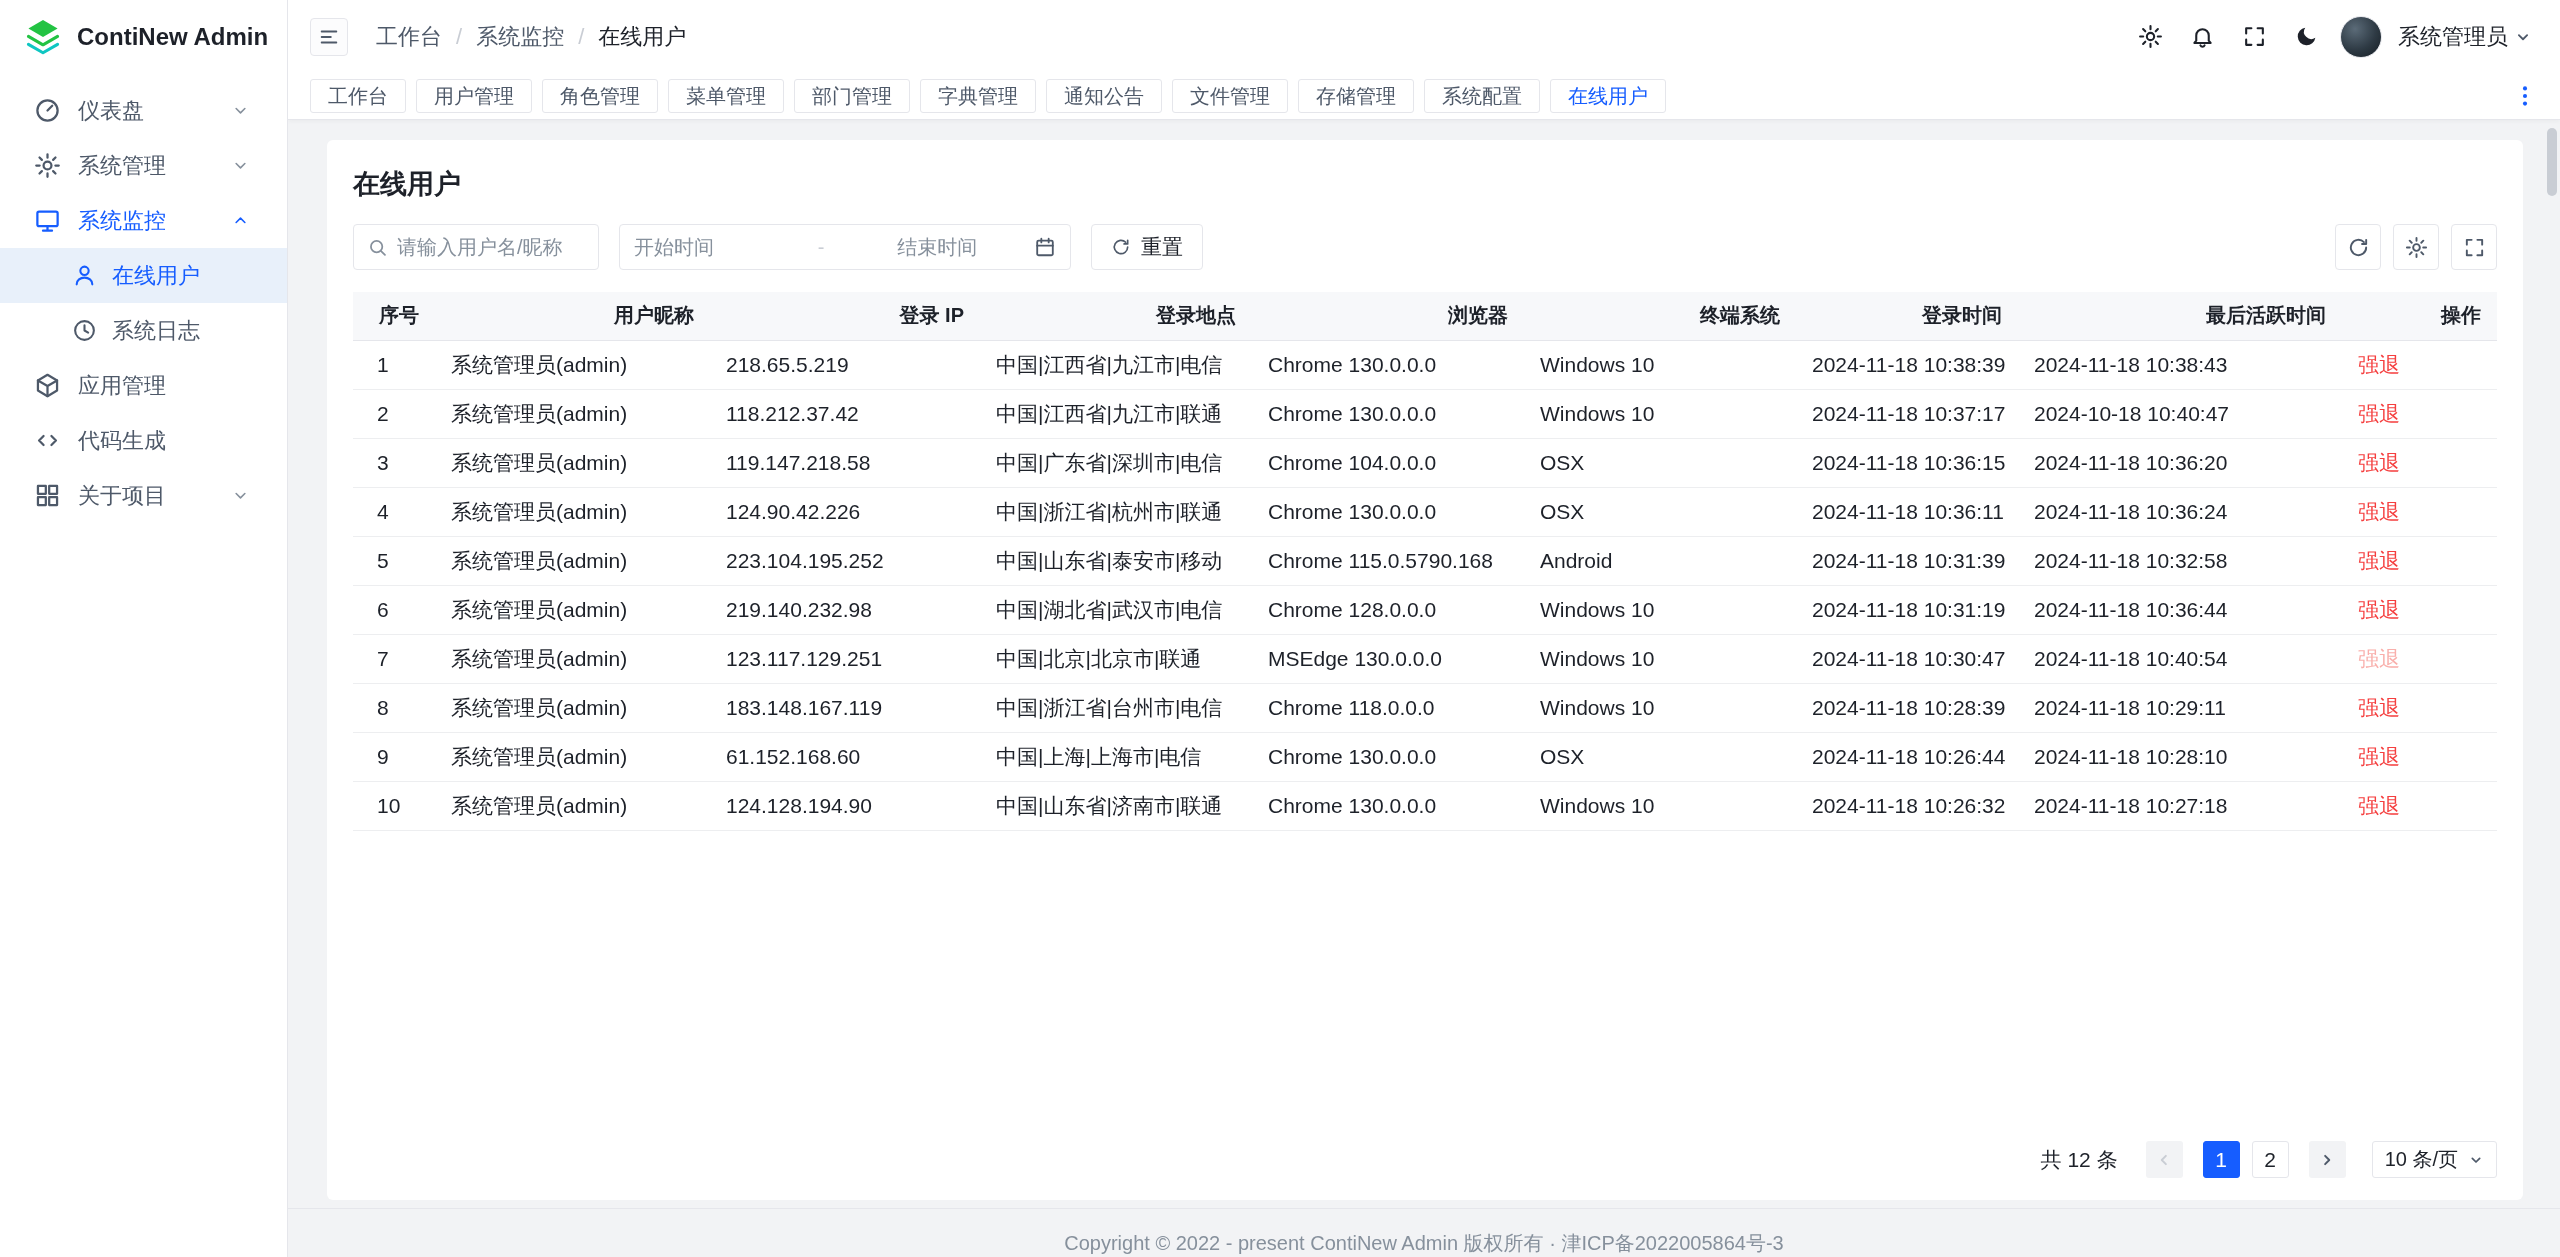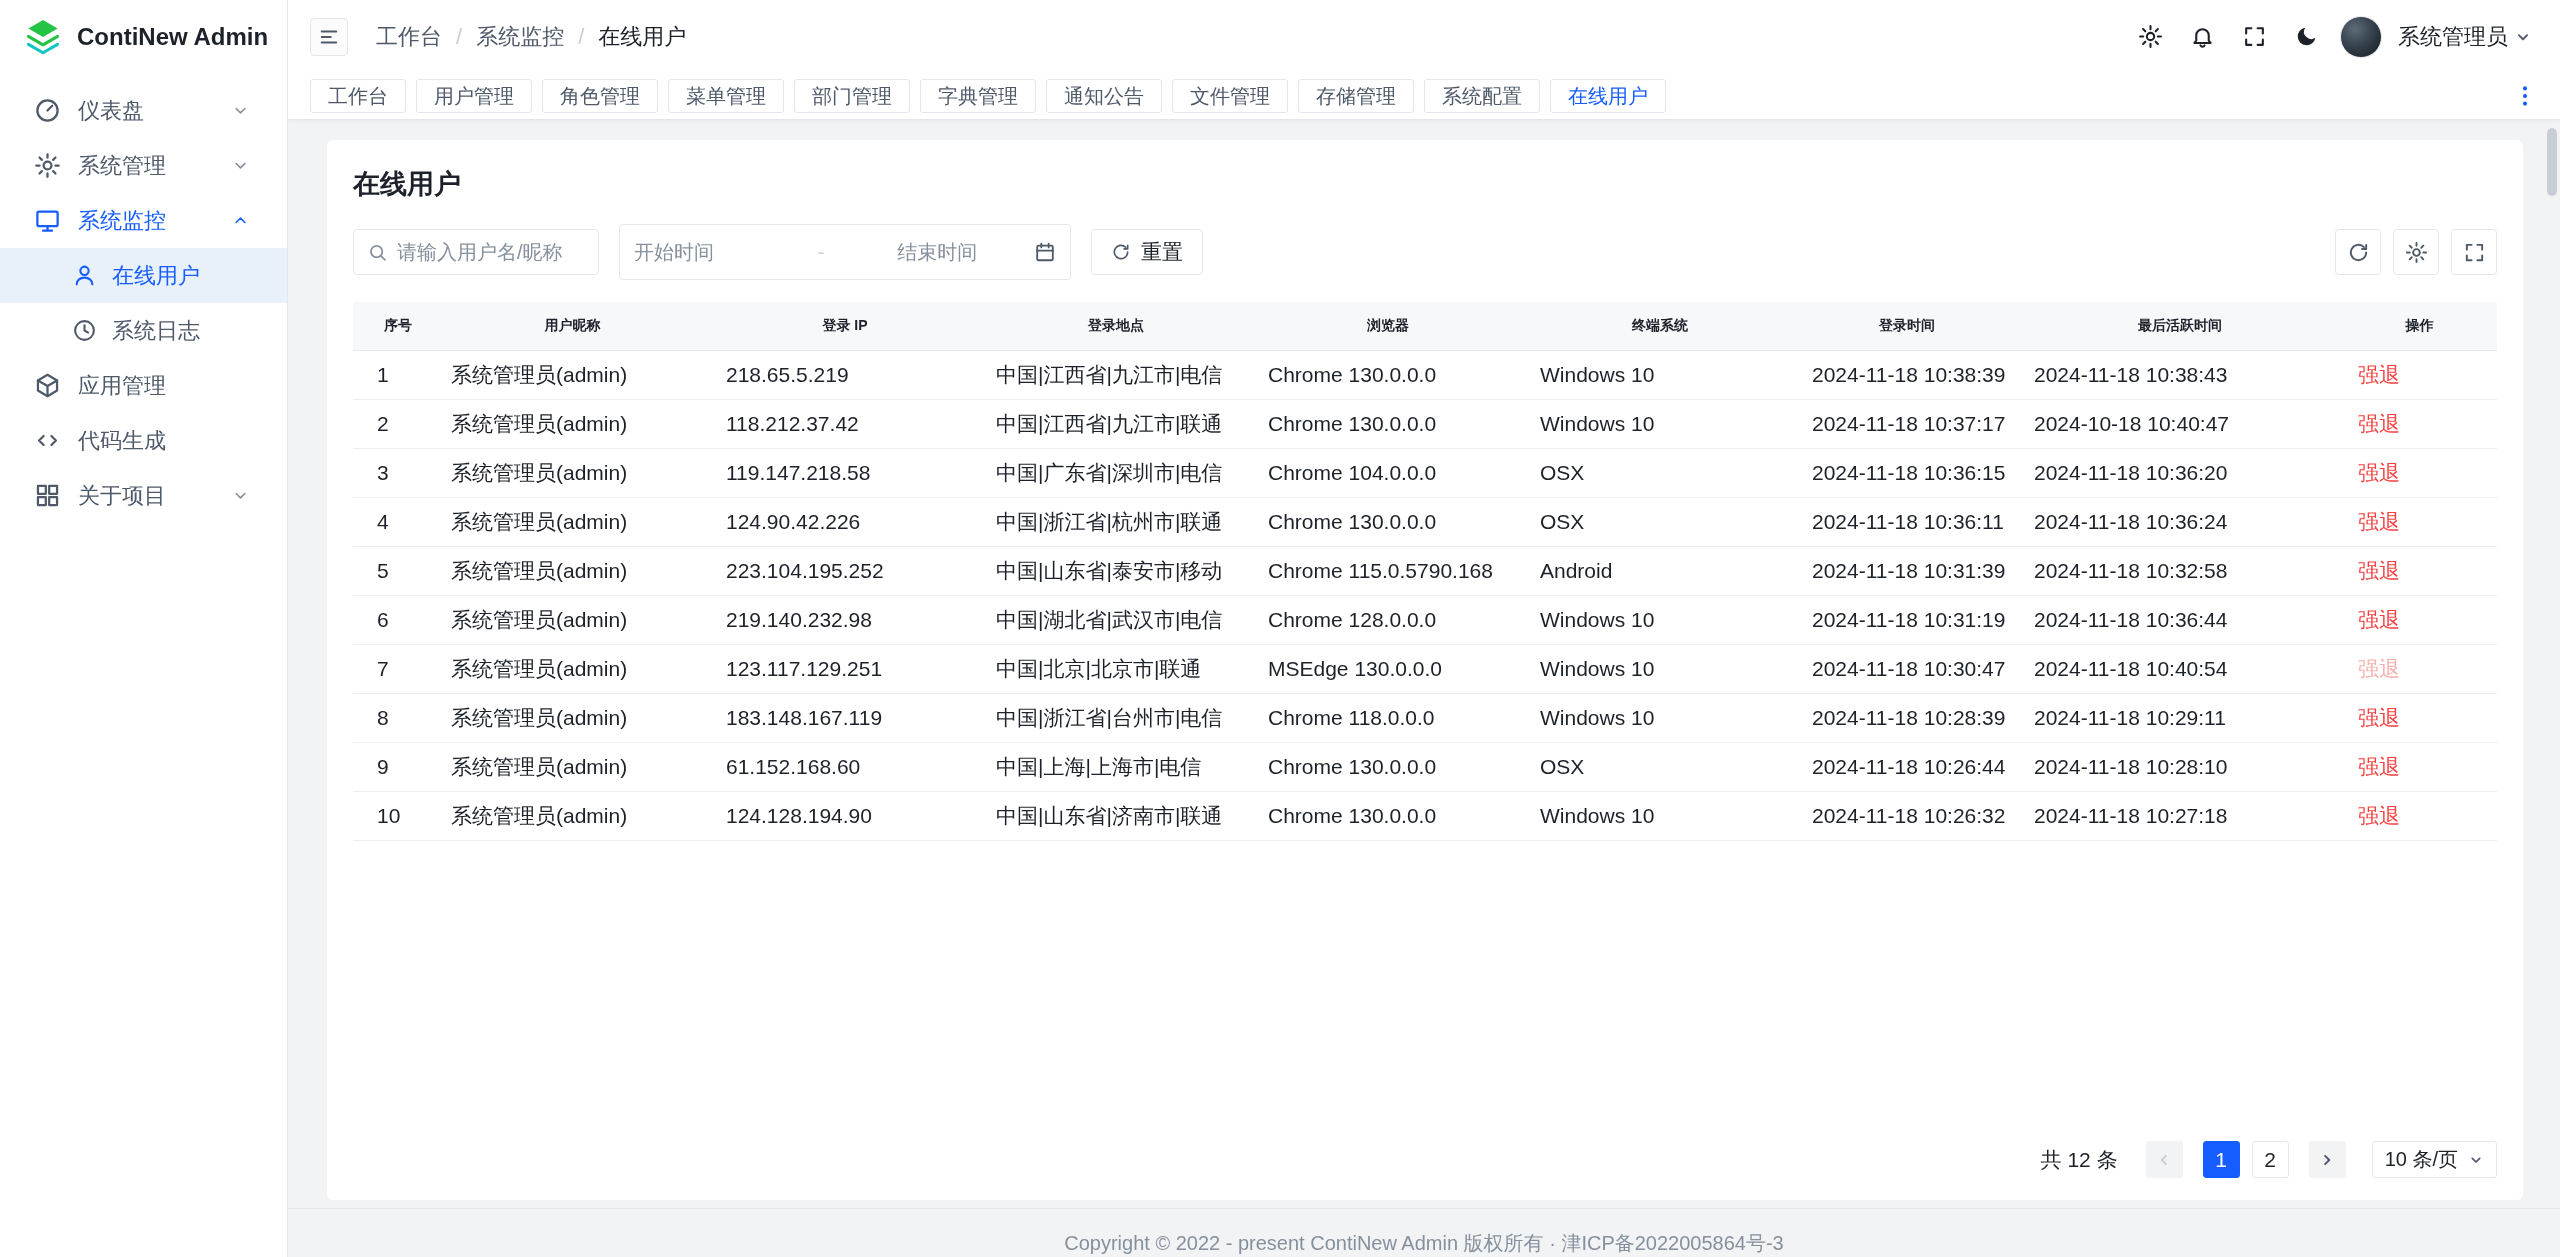--- a/index.html
+++ b/index.html
@@ -98,21 +98,21 @@
   .page-title { font-size: 27px; font-weight: 600; color: #1D2129; }
 
   .toolbar { margin-top: 22px; display: flex; align-items: center; gap: 20px; }
   .search-box {
     width: 246px; height: 46px; border: 1px solid #E5E6EB; border-radius: 4px;
     display: flex; align-items: center; padding: 0 13px; gap: 9px; background: #fff; cursor: text;
   }
   .search-box .icon { width: 21px; height: 21px; color: #86909C; }
   .placeholder { font-size: 20px; color: #86909C; white-space: nowrap; overflow: hidden; }
   .date-range {
-    width: 452px; height: 56px; border: 1px solid #E5E6EB; border-radius: 4px;
+    width: 452px; height: 46px; border: 1px solid #E5E6EB; border-radius: 4px;
     display: flex; align-items: center; padding: 0 14px; background: #fff; cursor: pointer;
   }
   .date-range .seg { flex: 1; font-size: 20px; color: #86909C; }
   .date-range .seg.end { text-align: center; padding-left: 18px; }
   .date-range .dash { color: #C9CDD4; font-size: 20px; padding: 0 6px; }
   .date-range .icon { width: 22px; height: 22px; color: #4E5969; margin-left: 8px; }
   .reset-btn {
     height: 46px; padding: 0 19px; border: 1px solid #E5E6EB; border-radius: 4px;
     background: #fff; display: flex; align-items: center; gap: 10px; cursor: pointer;
     font-size: 21px; color: #1D2129;
@@ -123,22 +123,22 @@
     width: 46px; height: 46px; border: 1px solid #E5E6EB; border-radius: 4px;
     background: #fff; display: flex; align-items: center; justify-content: center;
     cursor: pointer; color: #4E5969;
   }
   .tool-btn .icon { width: 23px; height: 23px; }
 
   
   .table-wrap { margin-top: 22px; }
   table.data-table { width: 100%; border-collapse: collapse; table-layout: fixed; }
   .data-table th {
-    background: #F7F8FA; height: 48px; text-align: center; padding: 0 16px;
-    font-size: 14px; font-weight: 600; color: #1D2129; border-bottom: 1px solid #E5E6EB;
+    background: #F7F8FA; height: 48px; text-align: right; padding: 0 16px;
+    font-size: 20px; font-weight: 600; color: #1D2129; border-bottom: 1px solid #E5E6EB;
     white-space: nowrap;
   }
   .data-table td {
     height: 49px; padding: 0 16px; font-size: 21px; color: #1D2129;
     border-bottom: 1px solid #EDEEF0; white-space: nowrap; overflow: hidden;
   }
   .data-table th:nth-child(1), .data-table td:nth-child(1) { width: 82px; padding-left: 24px; }
   .data-table th:nth-child(2) { width: 275px; }
   .data-table th:nth-child(3) { width: 270px; }
   .data-table th:nth-child(4) { width: 272px; }

